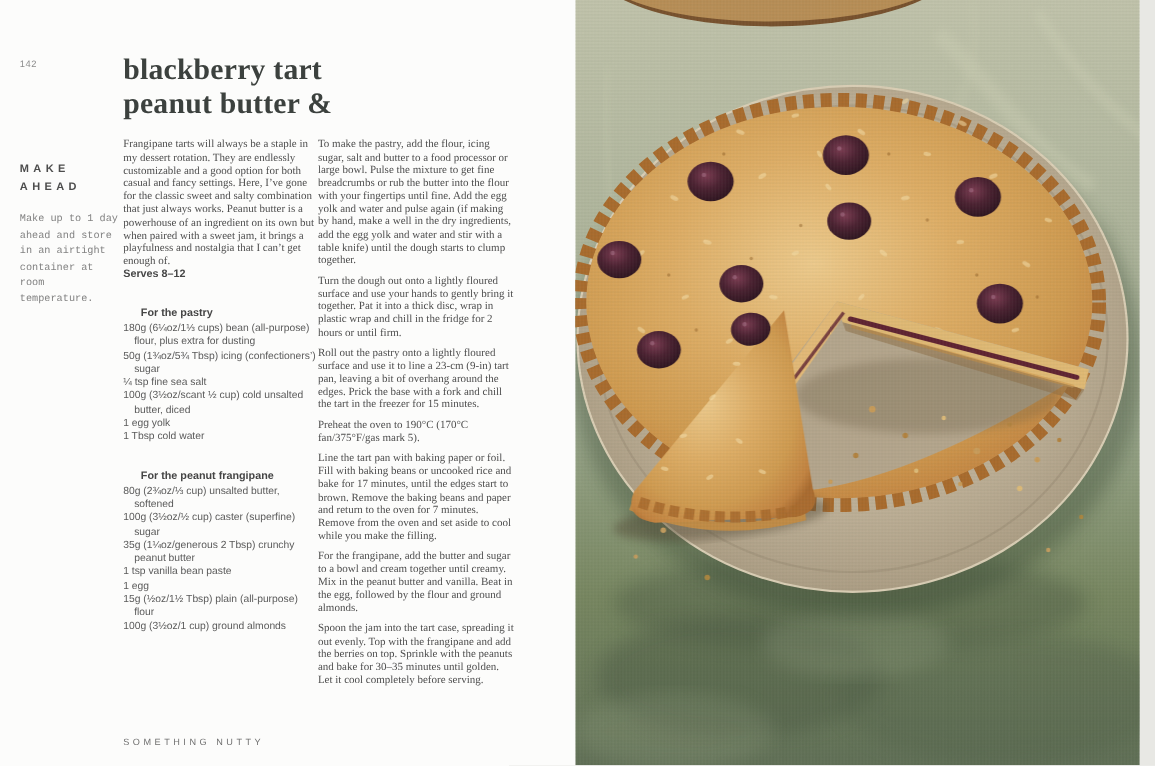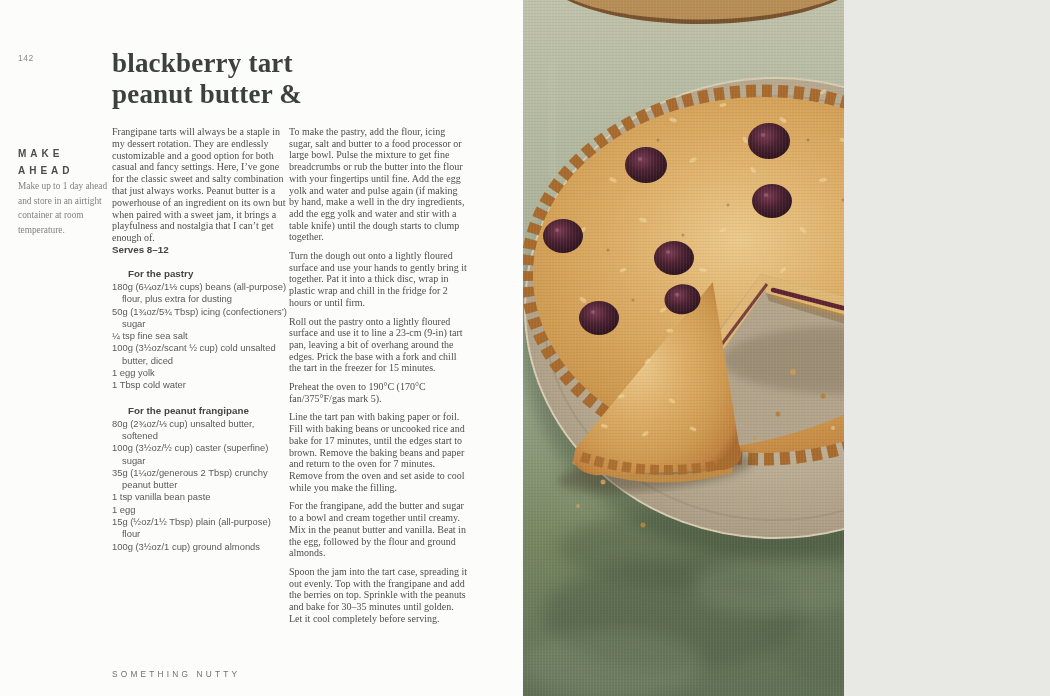--- a/index.html
+++ b/index.html
@@ -1,39 +1,39 @@
 <!DOCTYPE html>
 <html><head>
 <meta charset="utf-8">
 <style>
   html,body{margin:0;padding:0;background:#e8e8e4;}
-  .canvas{position:relative;width:844px;height:696px;overflow:hidden;background:#fcfcfb;
+  .canvas{position:relative;width:1036px;height:696px;overflow:hidden;background:#fcfcfb;
           font-family:"Liberation Serif",serif;}
   .page-left{position:absolute;left:0;top:0;width:523px;height:696px;background:#fcfcfb;}
 
   .page-num{position:absolute;left:18px;top:53px;font-family:"Liberation Sans",sans-serif;
             font-size:8.5px;color:#8b8b8b;letter-spacing:.5px;}
 
   .title{position:absolute;left:112px;top:48px;font-family:"Liberation Serif",serif;
          font-weight:700;font-size:27px;line-height:31px;color:#3c413e;letter-spacing:.2px;}
 
   .sidebar{position:absolute;left:18px;top:145px;width:90px;}
   .sidebar-head{font-family:"Liberation Sans",sans-serif;font-weight:700;font-size:10px;
                 line-height:17px;letter-spacing:4px;color:#4c4c4c;}
-  .sidebar-note{font-family:Liberation Serif, serif;font-size:9.3px;
+  .sidebar-note{margin-top:13px;font-family:Liberation Mono, monospace;font-size:9.3px;
                 line-height:14.5px;color:#828282;}
 
   .col-intro{position:absolute;left:112px;top:126px;width:179px;}
   .intro-p{margin:0;font-size:10px;line-height:11.8px;color:#4e4e4e;}
   .serves{font-family:"Liberation Sans",sans-serif;font-weight:700;
           font-size:9.8px;color:#454545;}
   .ing-list{list-style:none;margin:13px 0 0 0;padding:0;}
   .ing-list li{font-family:"Liberation Sans",sans-serif;font-size:9.4px;line-height:12.3px;
                color:#5a5a5a;padding-left:10px;text-indent:-10px;}
-  .ing-head{margin-top:13px;font-family:"Liberation Sans",sans-serif;font-weight:700;
+  .ing-head{margin-top:24px;font-family:"Liberation Sans",sans-serif;font-weight:700;
             font-size:9.8px;color:#454545;padding-left:16px;}
   .ing-head + .ing-list{margin-top:2px;}
 
   .col-method{position:absolute;left:289px;top:126px;width:178px;}
   .col-method p{margin:0 0 7px 0;font-size:10px;line-height:11.7px;color:#4e4e4e;}
 
   .footer{position:absolute;left:112px;top:669px;font-family:"Liberation Sans",sans-serif;
           font-size:8.3px;letter-spacing:3.2px;color:#707070;}
 
   .photo{position:absolute;left:523px;top:0;width:527px;height:696px;}
@@ -58,21 +58,21 @@
       <div class="sidebar-note">Make up to 1 day ahead and store in an airtight container at room temperature.</div>
     </div>
 
     <div class="col-intro">
       <p class="intro-p">Frangipane tarts will always be a staple in my dessert rotation. They are endlessly customizable and a good option for both casual and fancy settings. Here, I’ve gone for the classic sweet and salty combination that just always works. Peanut butter is a powerhouse of an ingredient on its own but when paired with a sweet jam, it brings a playfulness and nostalgia that I can’t get enough of.</p>
       <div class="serves">Serves 8–12</div>
 
 
       <div class="ing-head">For the pastry</div>
       <ul class="ing-list">
-        <li>180g (6¼oz/1⅓ cups) beans (all-purpose) flour, plus extra for dusting</li>
+        <li>180g (6¼oz/1⅓ cups) bean (all-purpose) flour, plus extra for dusting</li>
         <li>50g (1¾oz/5¾ Tbsp) icing (confectioners’) sugar</li>
         <li>¼ tsp fine sea salt</li>
         <li>100g (3½oz/scant ½ cup) cold unsalted butter, diced</li>
         <li>1 egg yolk</li>
         <li>1 Tbsp cold water</li>
       </ul>
 
       <div class="ing-head">For the peanut frangipane</div>
       <ul class="ing-list">
         <li>80g (2¾oz/⅓ cup) unsalted butter, softened</li>

